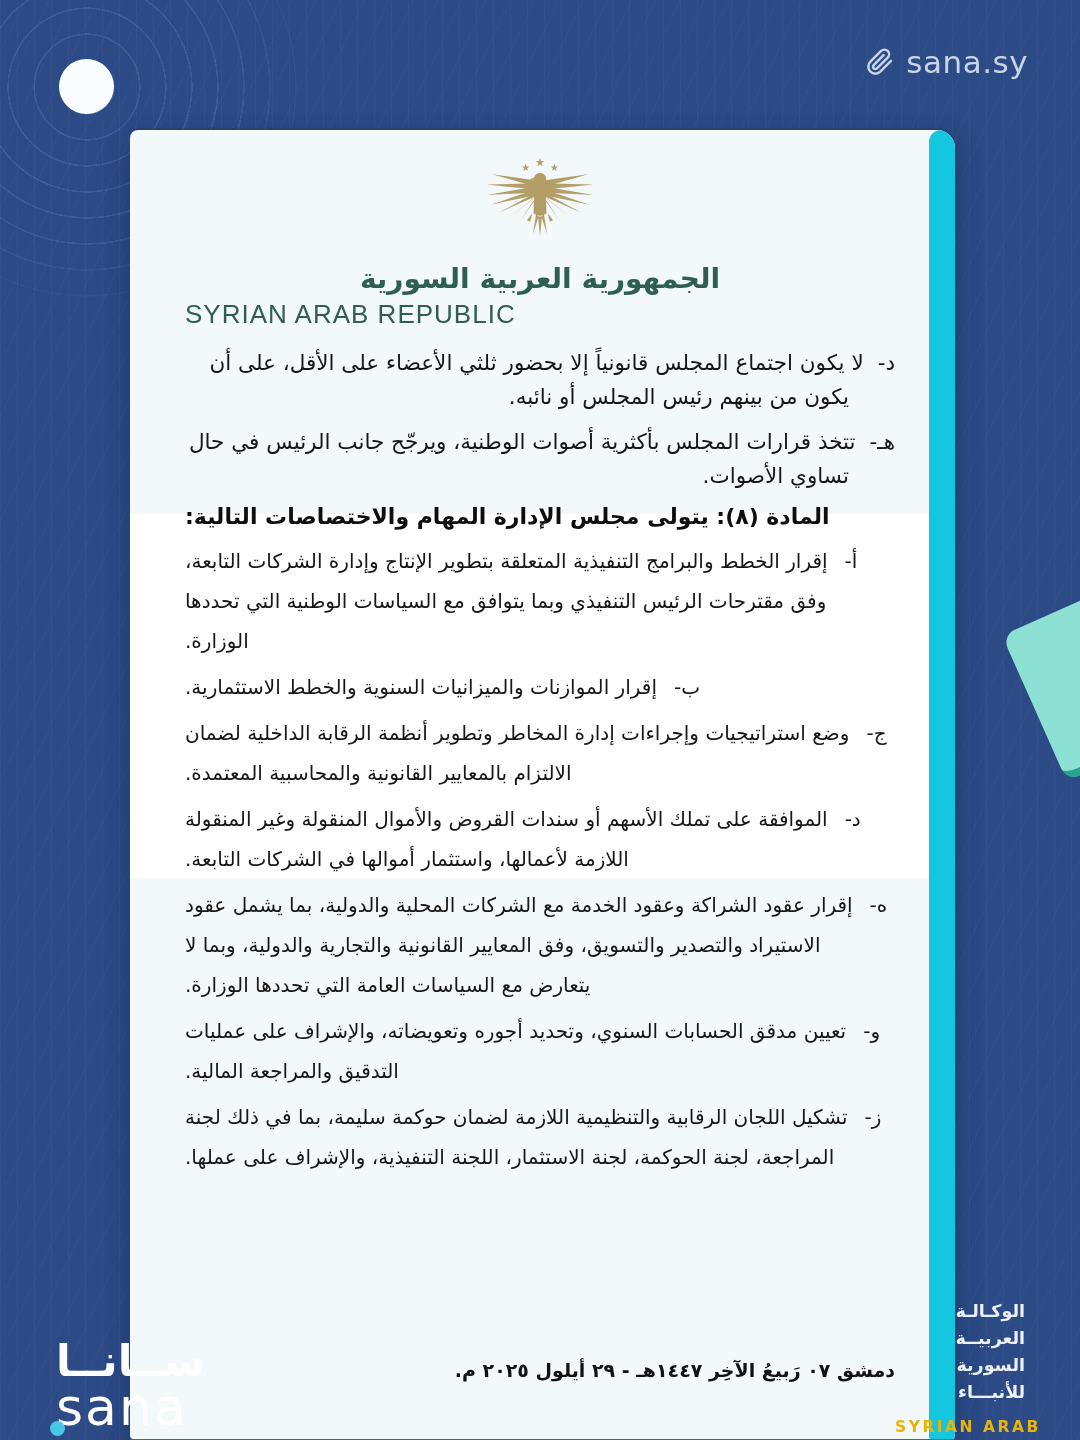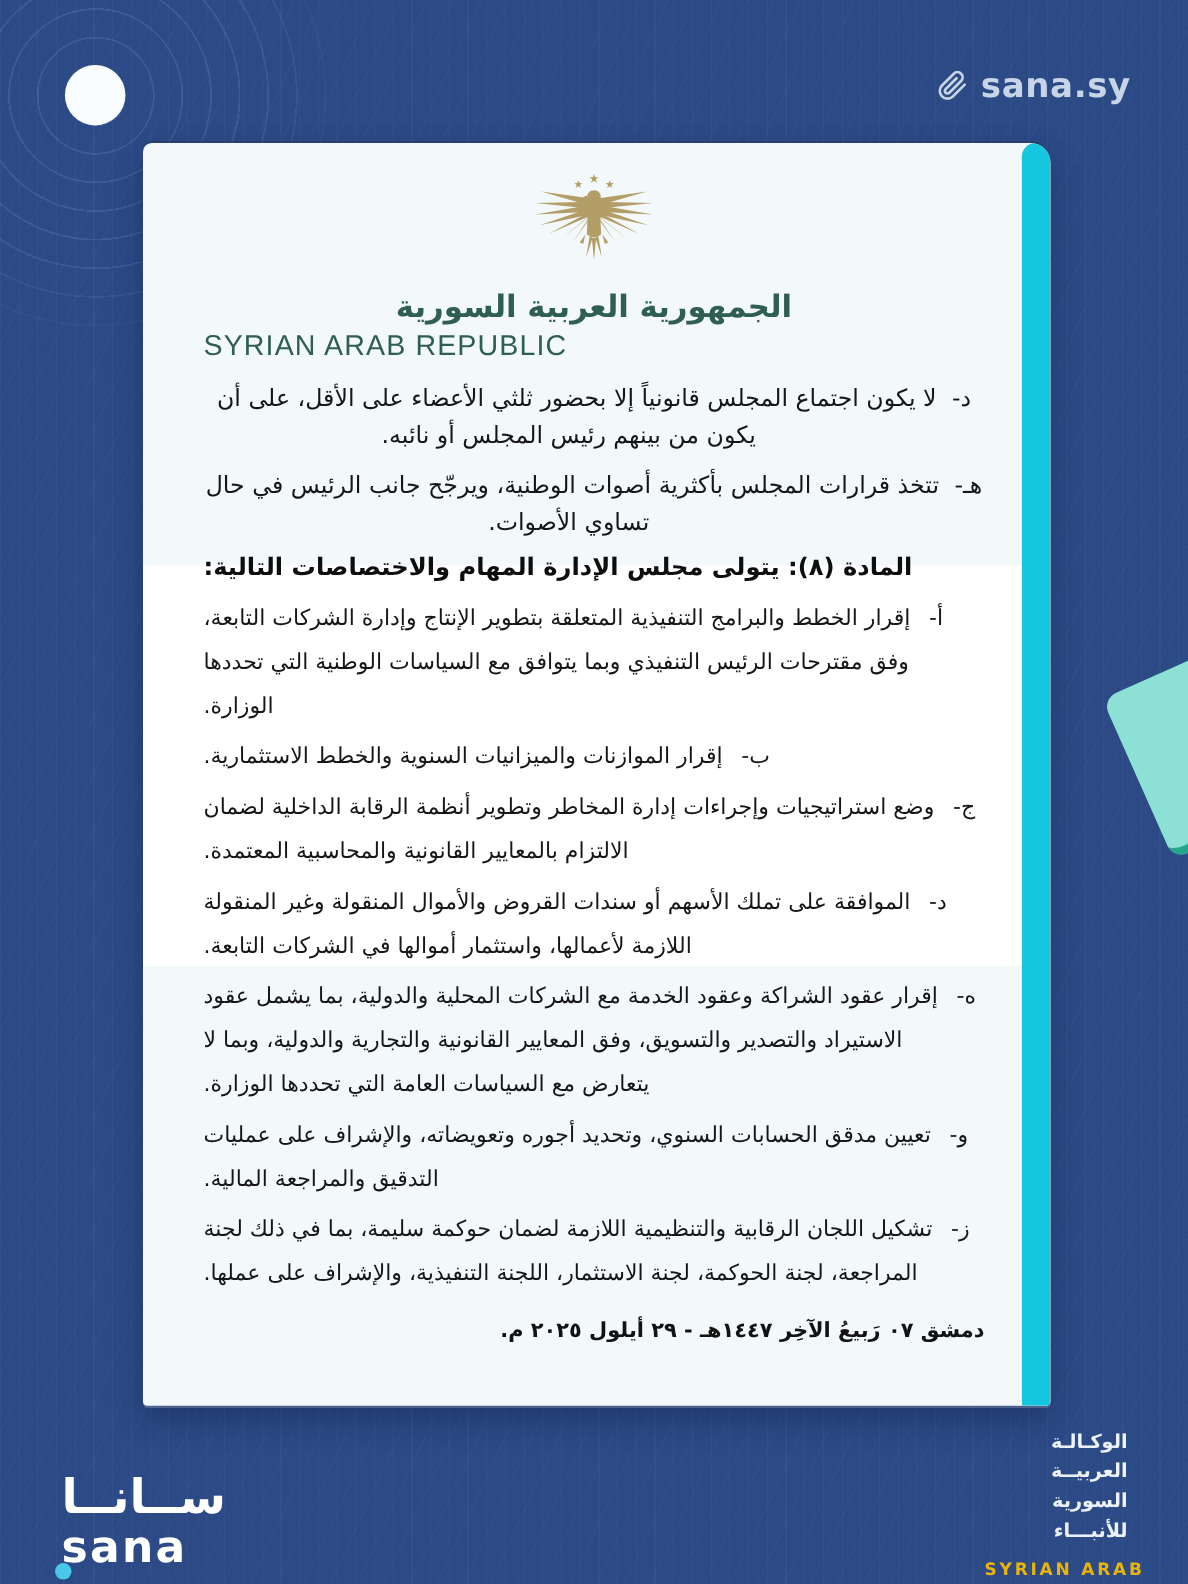--- a/index.html
+++ b/index.html
@@ -22,34 +22,34 @@
     border-radius:50%;
     background:repeating-radial-gradient(circle at center, rgba(225,235,250,0.10) 0 1.6px, transparent 1.6px 26px);
     -webkit-mask:radial-gradient(circle at center, #000 0 45%, transparent 72%);
             mask:radial-gradient(circle at center, #000 0 45%, transparent 72%);
   }
   .white-dot {
     position:absolute; left:59px; top:59px; width:55px; height:55px;
     border-radius:50%; background:#fafdff;
   }
   .site-tag {
-    position:absolute; top:60px; right:52px;
+    position:absolute; top:44px; right:52px;
     display:flex; align-items:center; gap:12px;
-    color:#c8d5e7; font-size:31px; letter-spacing:0.5px;font-weight:bold;
+    color:#c8d5e7; font-size:31px; letter-spacing:0.5px;
   }
   
   .mint-card {
     position:absolute; left:1028px; top:598px; width:150px; height:160px;
     background:#8ce0d4; border-radius:14px;
     border-bottom:8px solid #2aa58d;
     transform:rotate(-24deg);
   }
   
   .doc {
-    position:absolute; left:130px; top:130px; width:825px; height:1148px;
+    position:absolute; left:130px; top:130px; width:825px; height:1309px;
     background:#f3f8fa;
     border-radius:8px 18px 4px 4px;
     box-shadow:0 -2px 0 rgba(40,55,90,0.45), 0 2px 0 rgba(120,135,165,0.5), 0 12px 28px rgba(8,18,45,0.30);
     overflow:hidden;
   }
   .doc-band { position:absolute; left:0; right:26px; top:384px; height:364px; background:#ffffff; }
   .cyan-strip {
     position:absolute; top:0; right:0; width:26px; height:100%;
     background:#15c6df; border-radius:14px 16px 2px 2px;
   }
@@ -58,39 +58,39 @@
     padding:26px 34px 0 55px; z-index:2;
   }
   .emblem svg { display:block; margin:0 auto; width:150px; height:104px; }
   .title-ar {
     text-align:center; font-size:28px; font-weight:bold; color:#2e5f50; margin-top:2px;
   }
   .title-en {
     text-align:left; font-family:Liberation Sans, sans-serif;
     font-size:26px; color:#2e5f50; letter-spacing:1px; margin-top:4px;
   }
-  .intro { margin-top:16px; font-size:21.5px; line-height:34px; color:#161616; direction:rtl; text-align:center; }
+  .intro { margin-top:16px; font-size:21.5px; line-height:34px; color:#161616; direction:rtl; text-align:right; }
   .intro .li { padding-right:46px; text-indent:-46px; margin-bottom:11px; }
   .lbl { margin-left:14px; white-space:nowrap; }
   .article-heading {
     direction:rtl; text-align:left; font-weight:bold; font-size:22px; color:#0e0e0e;
     margin:4px 0 12px;
   }
   .list { direction:rtl; text-align:left; font-size:20px; line-height:40px; color:#161616; }
   .list .li { padding-right:50px; text-indent:-50px; margin-bottom:6px; }
   .list .lbl { margin-left:17px; }
   .dateline {
     position:absolute; right:34px; bottom:58px; direction:rtl;
     font-size:19px; font-weight:bold; color:#121212;
   }
   
   .logo { position:absolute; left:56px; top:1336px; color:#ffffff; }
   .logo-ar { font-size:43px; font-weight:bold; text-align:left; letter-spacing:2px; }
   .logo-en-wrap { position:relative; display:inline-block; margin-top:-10px; }
-  .logo-en { font-size:40px; font-weight:bold; letter-spacing:2px; line-height:62px; }
+  .logo-en { font-size:52px; font-weight:normal; letter-spacing:2px; line-height:62px; }
   .logo-dot { position:absolute; left:-6px; bottom:2px; width:15px; height:15px; border-radius:50%; background:#49c7e9; }
   .agency { position:absolute; right:55px; top:1298px; width:130px; }
   .agency-ar { direction:rtl; text-align:right; font-size:17.5px; line-height:27px; font-weight:bold; color:#edf2fa; }
   .agency-en { margin-top:9px; font-size:15.5px; line-height:25px; letter-spacing:2.5px; font-weight:bold; color:#eab308; white-space:nowrap; }
 </style>
 </head>
 <body>
 
 <div class="texture"></div>
 <div class="ripple"></div>

